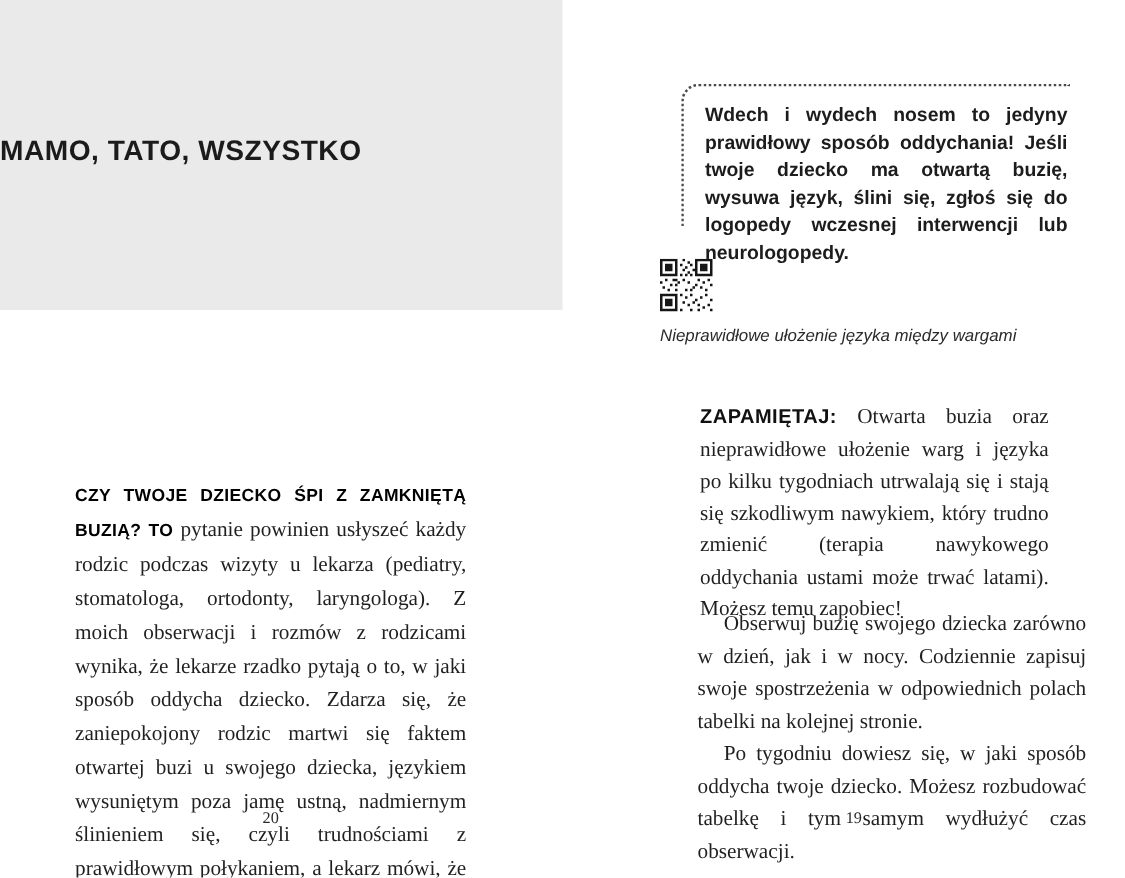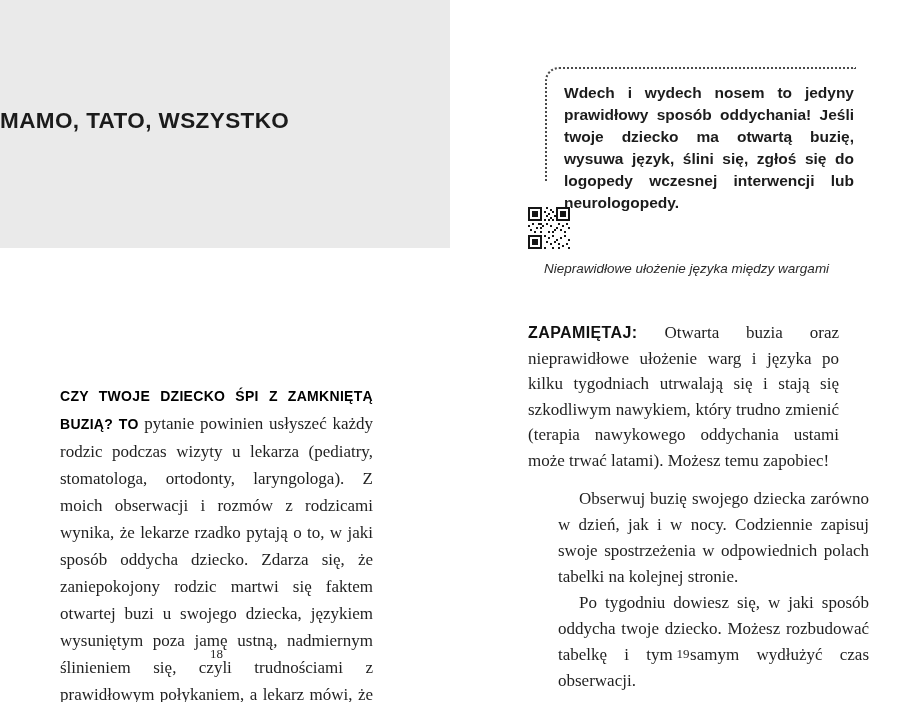--- a/index.html
+++ b/index.html
@@ -39,25 +39,25 @@
     padding:13px 2px 0 17px;overflow:visible;
     font-family:"Liberation Sans", sans-serif;font-weight:bold;
     font-size:15.5px;line-height:22px;text-align:justify;color:#1c1c1c;
   }
   .qr{
     position:absolute;left:528px;top:207px;width:43px;height:43px;
   }
   .qr-caption{
     position:absolute;left:528px;top:261px;width:330px;
     font-family:"Liberation Sans", sans-serif;font-style:italic;
-    font-size:13.5px;color:#2a2a2a;margin-left:16px;
+    font-size:13.5px;color:#2a2a2a;
   }
   .remember{
     position:absolute;left:528px;top:320px;width:311px;
-    display:flex;align-items:flex-end;flex-direction:column;
+    display:flex;align-items:flex-end;
   }
   .remember-bar{
     width:17px;background:#dbdbdb;flex:none;margin-right:15px;
   }
   .remember-text{
     flex:1;font-size:17px;line-height:25.5px;text-align:justify;margin:0;
   }
   .remember-label{
     font-family:"Liberation Sans", sans-serif;font-weight:bold;
     font-size:16px;letter-spacing:0.4px;color:#111111;
@@ -74,21 +74,21 @@
 <div class="header-box">
   <div class="chapter-title">
     <div>MAMO, TATO, WSZYSTKO</div>
   </div>
 </div>
 
 <div class="left-body">
   <p><span class="lead-in">CZY TWOJE DZIECKO ŚPI Z ZAMKNIĘTĄ BUZIĄ? TO</span> <span>pytanie powinien usłyszeć każdy rodzic podczas wizyty u lekarza (pediatry, stomatologa, ortodonty, laryngologa). Z moich obserwacji i rozmów z rodzicami wynika, że lekarze rzadko pytają o to, w jaki sposób oddycha dziecko. Zdarza się, że zaniepokojony rodzic martwi się faktem otwartej buzi u swojego dziecka, językiem wysuniętym poza jamę ustną, nadmiernym ślinieniem się, czyli trudnościami z prawidłowym połykaniem, a lekarz mówi, że to norma i nie trzeba się tym martwić.</span></p>
 </div>
 
-<div class="page-num left">18</div>
+<div class="page-num left">20</div>
 
 <div class="callout">
   <span>Wdech i wydech nosem to jedyny prawidłowy sposób oddychania! Jeśli twoje dziecko ma otwartą buzię, wysuwa język, ślini się, zgłoś się do logopedy wczesnej interwencji lub neurologopedy.</span>
 </div>
 
 <div class="qr">
   <svg width="43" height="43" viewBox="0 0 43 43" xmlns="http://www.w3.org/2000/svg" aria-hidden="true">
     <rect x="0" y="0" width="43" height="43" fill="#ffffff"></rect>
     <g fill="#161616">
 

